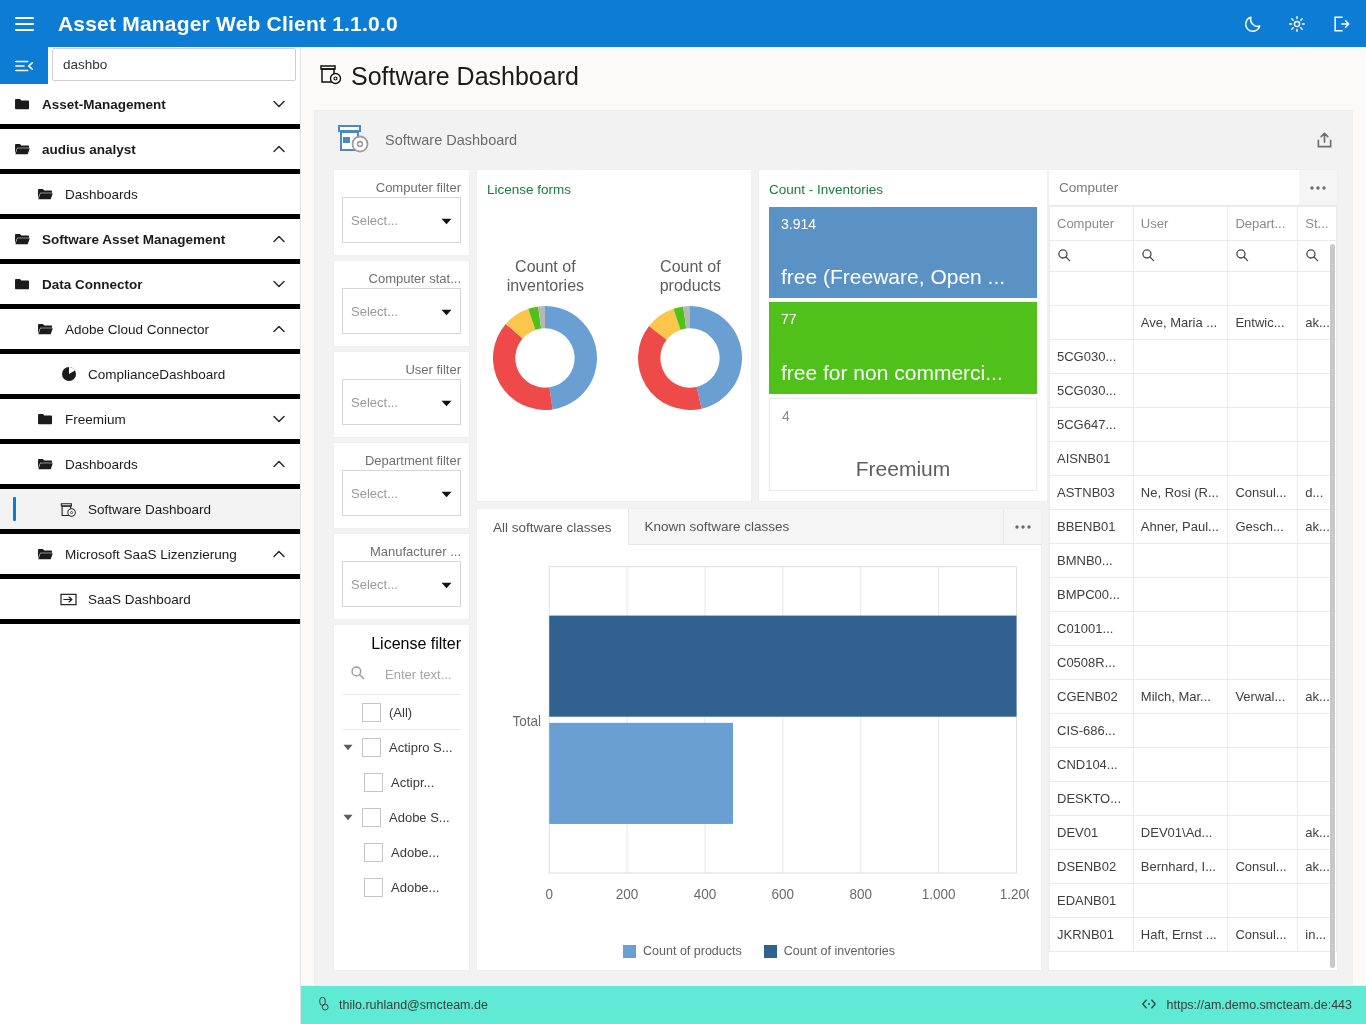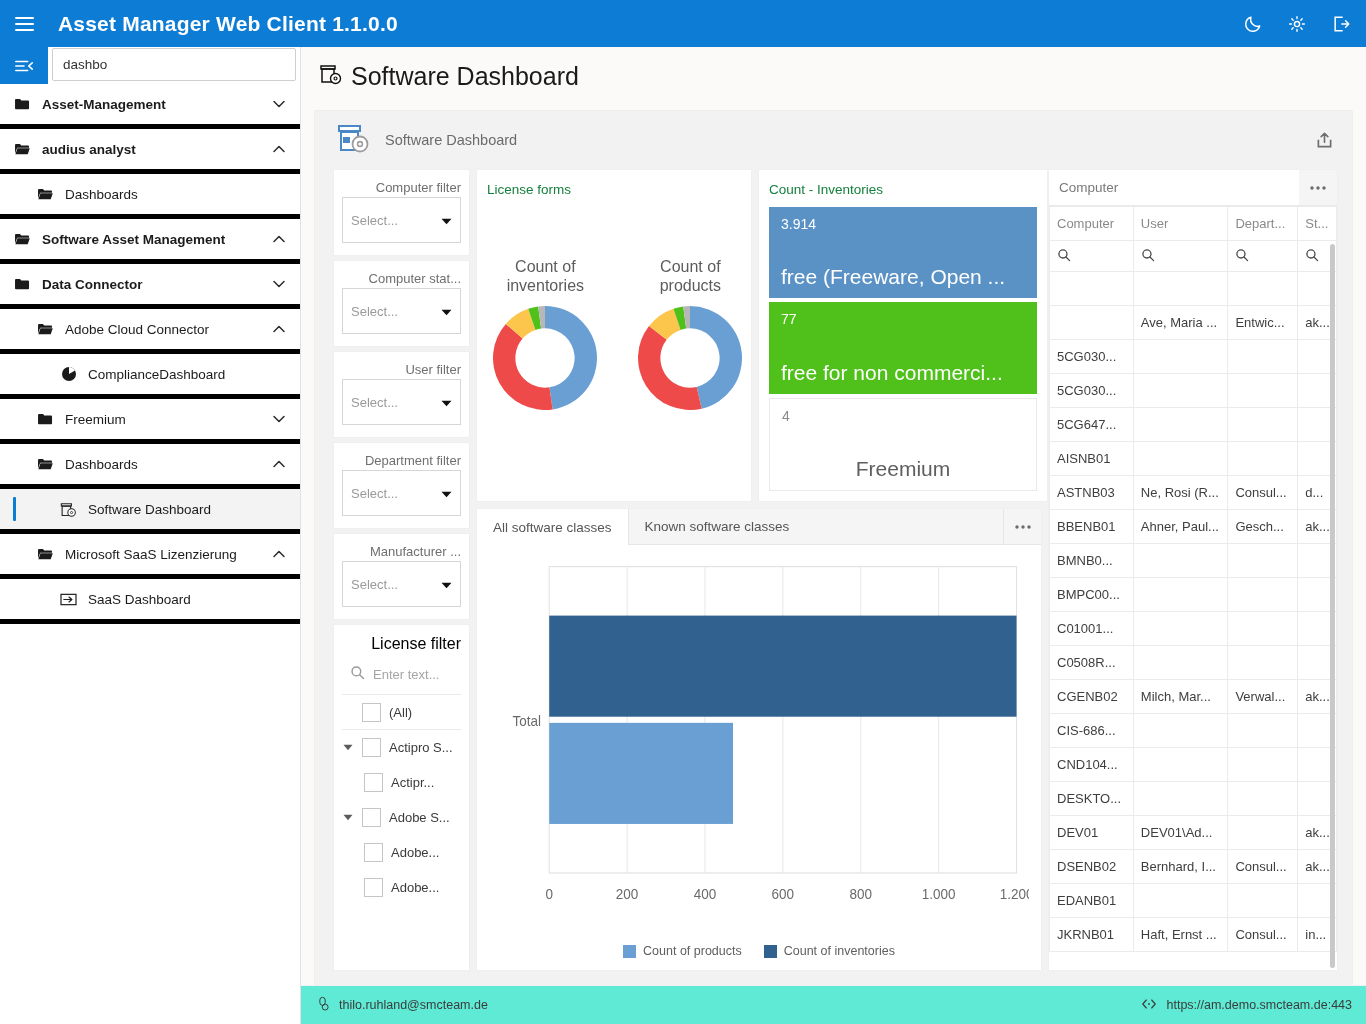--- a/index.html
+++ b/index.html
@@ -82,21 +82,21 @@
   .filter-col { width: 137px; flex: 0 0 137px; display: flex; flex-direction: column; gap: 4px; min-height: 0; text-align: right;}
   .filter-box { background:#fff; border:1px solid #efefef; padding: 10px 8px 12px 8px; }
   .filter-box .flabel { font-size: 13px; color: #6f6f6f; white-space: nowrap; overflow: hidden; }
   .filter-select {
     margin-top: 2px; height: 46px; border: 1px solid #d6d6d6; background:#fff;
     display: flex; align-items: center; padding: 0 8px; cursor: pointer;
   }
   .filter-select .ph { font-size: 13px; color: #9a9a9a; }
   .filter-select .caret { margin-left: auto; }
   .license-box { background:#fff; border:1px solid #efefef; padding: 10px 8px 0 8px; flex: 1; min-height:0; overflow:hidden;}
-  .lic-search { display:flex; align-items:center; gap:8px; padding: 12px 4px 10px 8px; border-bottom: 1px solid #eaeaea;}
+  .lic-search { display:flex; align-items:center; gap:20px; padding: 12px 4px 10px 8px; border-bottom: 1px solid #eaeaea;}
   .lic-search .ph { font-size: 13px; color: #a6a6a6; }
   .lic-row { display:flex; align-items:center; height: 35px; gap: 8px; font-size: 13px; color:#3a3a3a; }
   .lic-row.div { border-bottom: 1px solid #eaeaea; }
   .cbx { width: 19px; height: 19px; border: 1px solid #c5c5c5; background:#fff; flex:0 0 19px; cursor:pointer;}
   .lic-row .tri { width: 12px; flex: 0 0 12px; display:flex; align-items:center; justify-content:center;}
   .lic-row .txt { white-space: nowrap; overflow: hidden; }
   .indent { padding-left: 22px; }
 
   
   .donut-panel { width: 276px; flex: 0 0 276px; background:#fff; border:1px solid #efefef; display:flex; flex-direction:column;}

